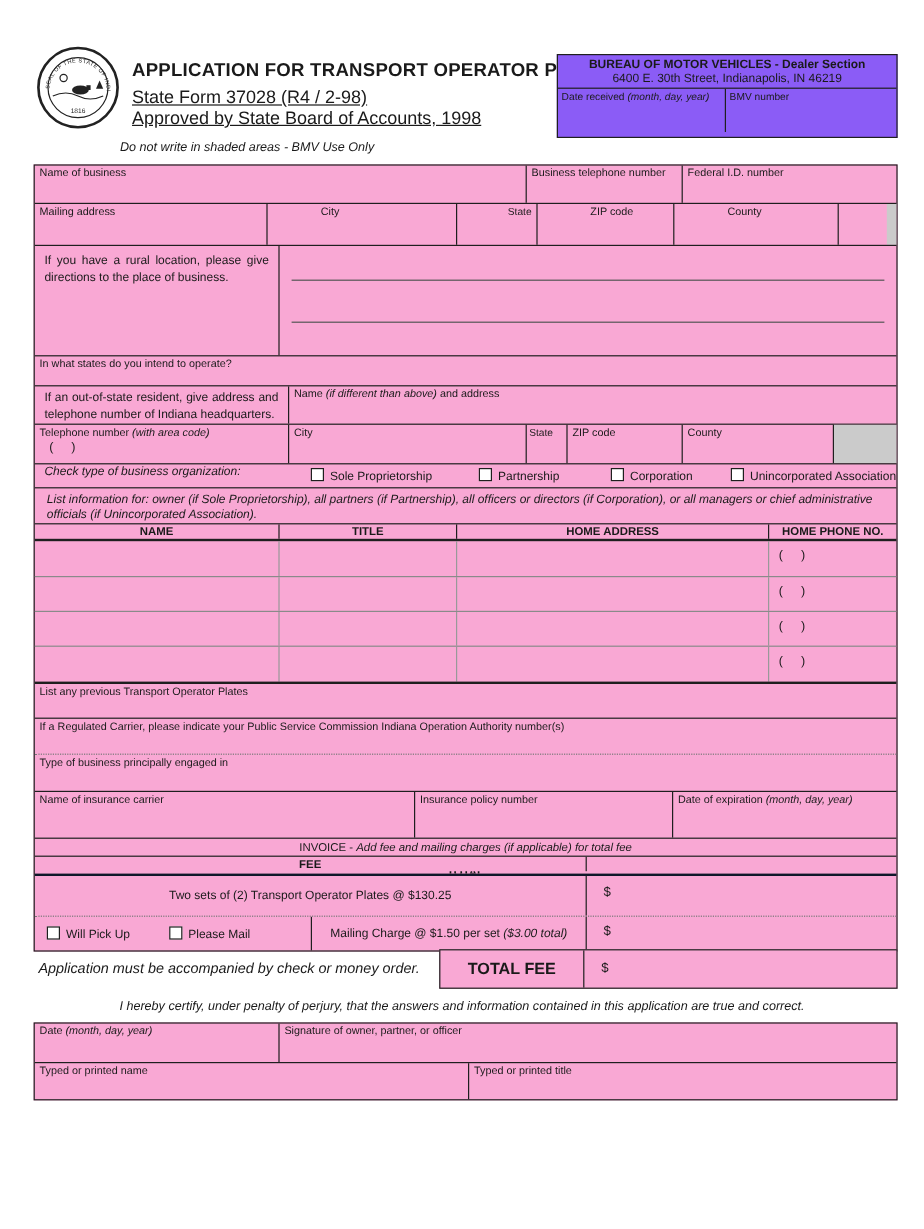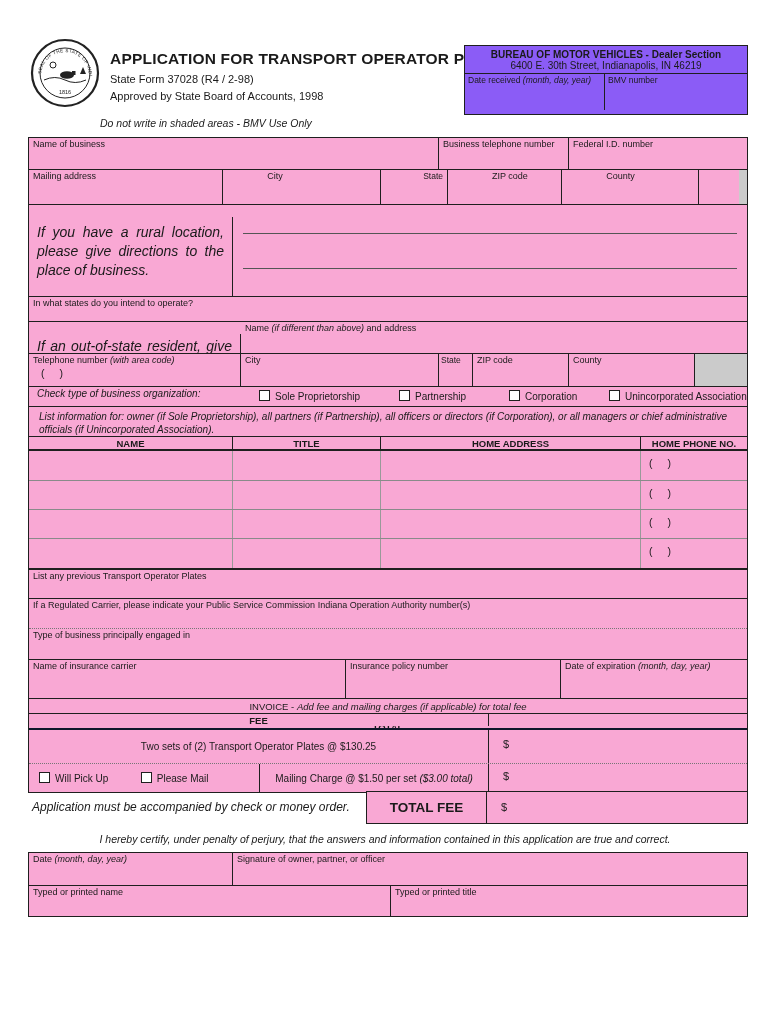--- a/index.html
+++ b/index.html
@@ -1,38 +1,38 @@
 <!DOCTYPE html>
 <html><head>
 <meta charset="utf-8">
 <style>
   html,body{margin:0;padding:0;background:#ffffff;}
   .page{position:relative;width:770px;height:1024px;background:#fff;
         font-family:"Liberation Sans","DejaVu Sans",sans-serif;color:#1a1a1a;overflow:hidden;}
   .abs{position:absolute;}
   
   .form-title{font-size:15.5px;font-weight:bold;letter-spacing:.2px;}
-  .form-sub{font-size:11px;}
+  .form-sub{font-size:15px;text-decoration:underline;}
   .instruction{font-size:10.5px;font-style:italic;}
   .bmv-box{border:1.5px solid #1f1f1f;box-sizing:border-box;background:#8b5cf6;}
   .bmv-title{font-size:10px;font-weight:bold;text-align:center;margin-top:3px;}
   .bmv-addr{font-size:10px;text-align:center;}
   .bmv-row{display:flex;border-top:1px solid #1f1f1f;height:36px;margin-top:2px;}
   .bmv-cell{box-sizing:border-box;padding:1px 3px;font-size:8.5px;}
   
   .tbl{border:1.5px solid #1f1f1f;box-sizing:border-box;background:#f9a8d4;}
   .row{display:flex;box-sizing:border-box;border-top:1px solid #1f1f1f;position:relative;}
   .row:first-child{border-top:none;}
   .cell{box-sizing:border-box;border-right:1px solid #1f1f1f;padding:1px 4px;
         font-size:9px;position:relative;overflow:hidden;}
   .cell:last-child{border-right:none;}
   .hint{font-style:italic;}
   .it{font-style:italic;}
   .shaded{background:#cbcbcb;}
-  .note-cell{font-style:italic;font-size:14px;line-height:1.35;text-align:justify;padding:6px 8px;margin-top:12px;}
+  .note-cell{font-size:10px;line-height:1.35;text-align:justify;padding:6px 8px;}
   .writeline{position:absolute;left:2%;width:96%;border-bottom:1px solid #555;}
   .chk{display:inline-block;width:9px;height:9px;border:1.2px solid #1f1f1f;
        vertical-align:-1px;margin-right:5px;background:#fff;}
   .chk-label{font-size:10px;}
   .hdr{font-weight:bold;font-size:9.5px;text-align:center;display:flex;
        align-items:center;justify-content:center;}
   .gray-r{border-right:1px solid #999;}
   .gray-t{border-top:1px solid #8a8a8a;}
   .dot-t{border-top:1px dotted #777;}
   .heavy-t{border-top:2px solid #1f1f1f;}

